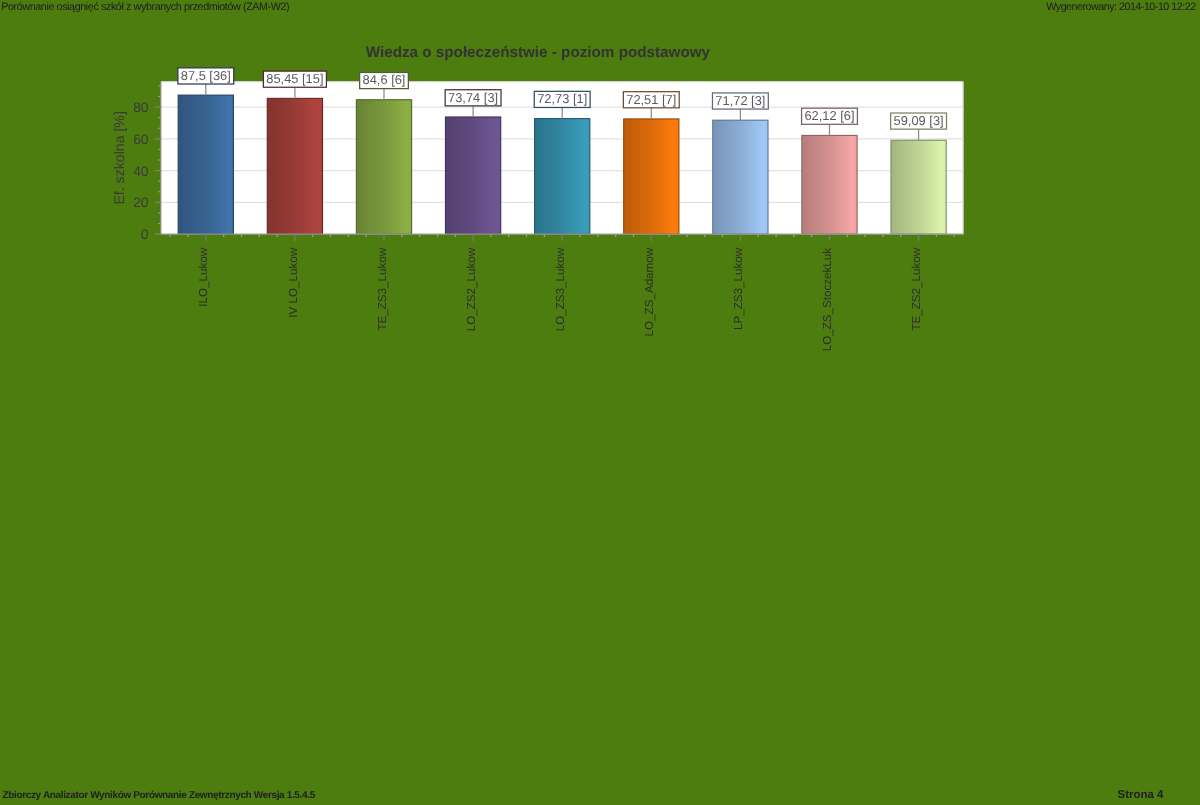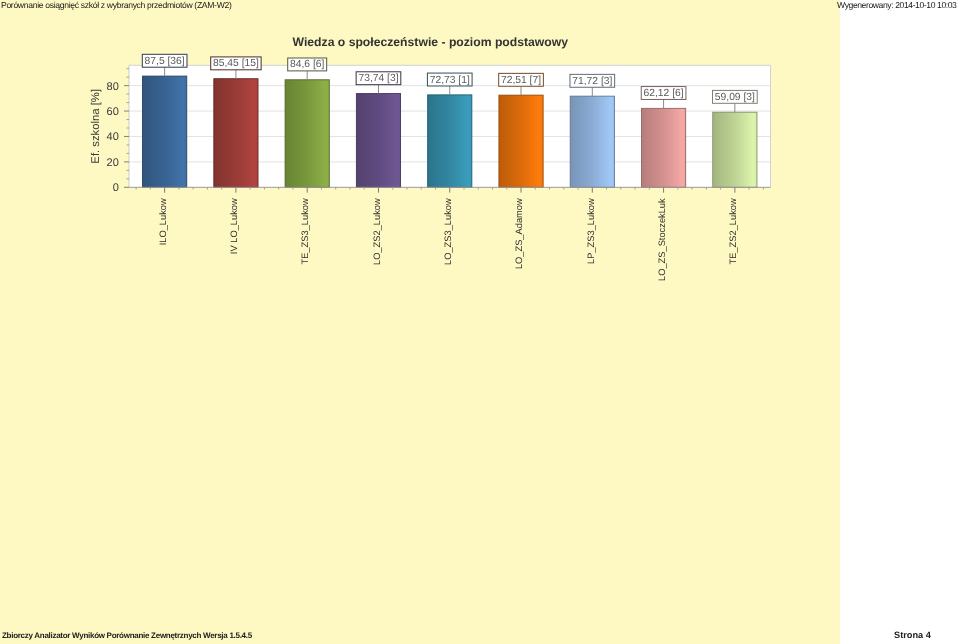--- a/index.html
+++ b/index.html
@@ -1,34 +1,34 @@
 <!DOCTYPE html>
 <html><head>
 <meta charset="utf-8">
 <title>Raport</title>
 <style>
   html,body{margin:0;padding:0;}
   body{width:960px;height:644px;background:#ffffff;
        font-family:"Liberation Sans",sans-serif;color:#1d1d1d;overflow:hidden;
        -webkit-font-smoothing:antialiased;text-rendering:geometricPrecision;}
-  .page{position:relative;width:840px;height:644px;background:#fef9c3;will-change:opacity;}
+  .page{position:relative;width:960px;height:644px;background:#4d7c0f;will-change:opacity;}
   .hdr-left{position:absolute;left:1px;top:1px;font-size:8.6px;line-height:9px;letter-spacing:-0.32px;color:#202020;white-space:nowrap;}
   .hdr-right{position:absolute;left:837px;top:1px;font-size:8.6px;line-height:9px;letter-spacing:-0.41px;color:#202020;white-space:nowrap;}
   .ftr-left{position:absolute;left:2px;top:631px;font-size:8px;line-height:9px;letter-spacing:-0.28px;font-weight:bold;color:#202020;white-space:nowrap;}
   .ftr-right{position:absolute;left:894px;top:630.5px;font-size:9.2px;line-height:9px;font-weight:bold;color:#202020;white-space:nowrap;}
   .chart-wrap{position:absolute;left:0;top:0;width:960px;height:300px;}
   svg{display:block;}
   text{font-family:"Liberation Sans",sans-serif;}
 </style>
 </head>
 <body>
 
 <div class="page">
   <div class="hdr-left">Porównanie osiągnięć szkół z wybranych przedmiotów (ZAM-W2)</div>
-  <div class="hdr-right">Wygenerowany: 2014-10-10 10:03</div>
+  <div class="hdr-right">Wygenerowany: 2014-10-10 12:22</div>
 
   <div class="chart-wrap">
     <svg id="chart-svg" width="960" height="300" viewBox="0 0 960 300">
         <defs>
           <linearGradient id="barGrad0" x1="0" y1="0" x2="1" y2="0">
             <stop offset="0%" stop-color="#30557e"></stop>
             <stop offset="50%" stop-color="#386392"></stop>
             <stop offset="92%" stop-color="#4173a9"></stop>
             <stop offset="100%" stop-color="#3f6fa4"></stop>
           </linearGradient>

